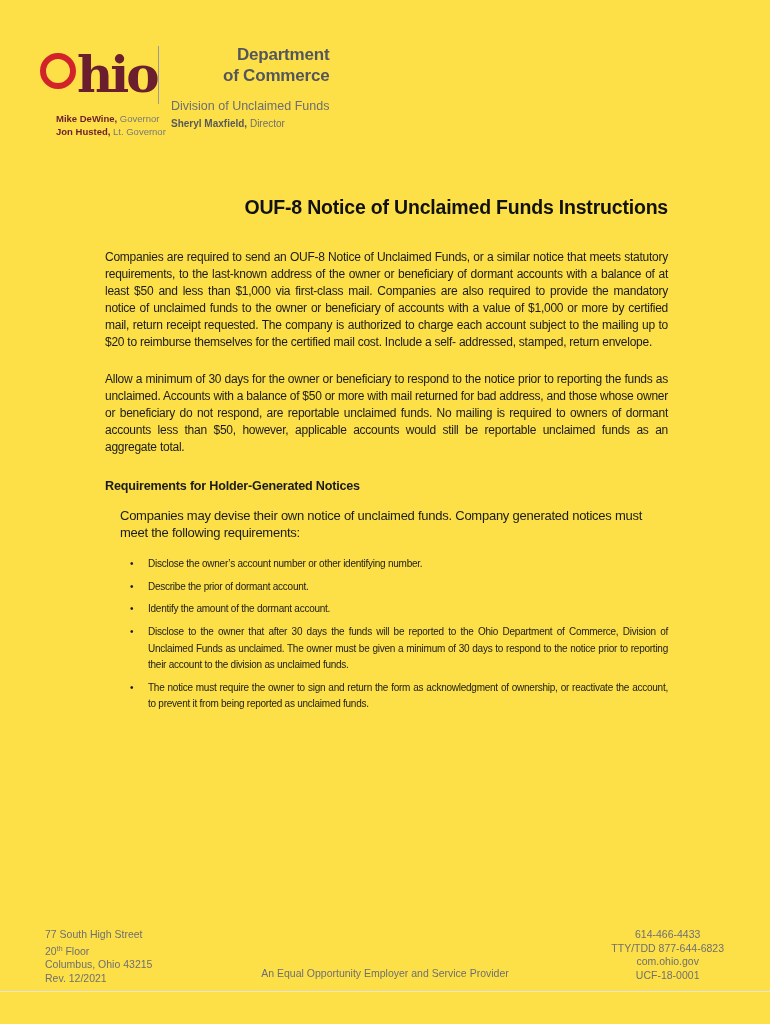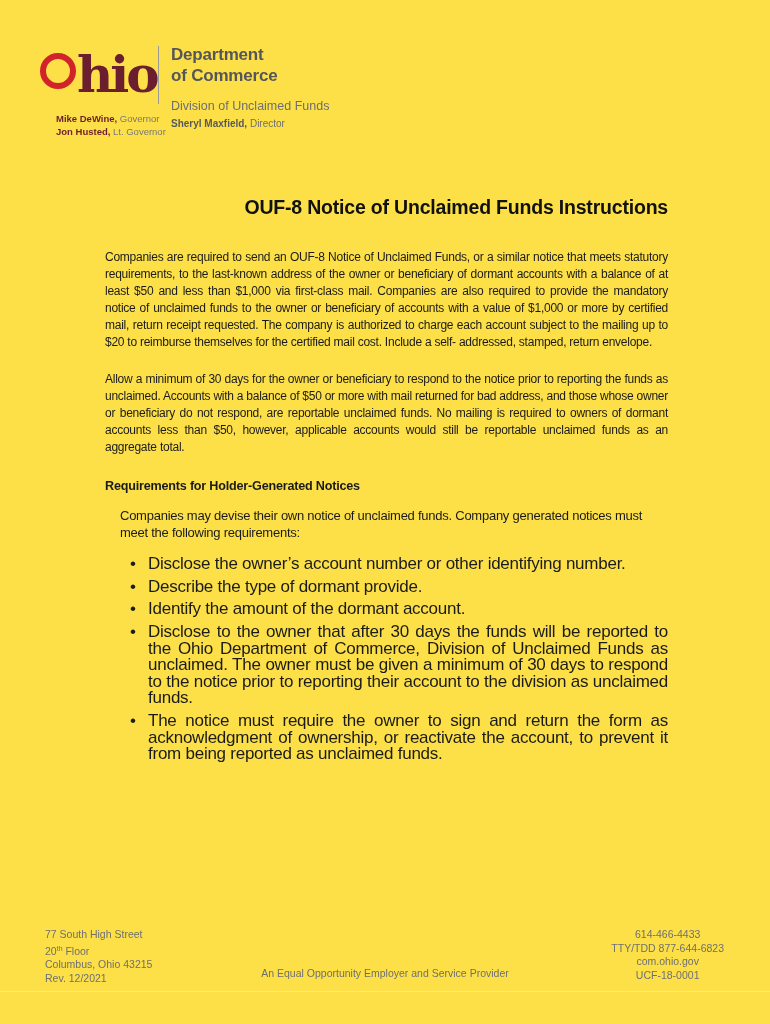--- a/index.html
+++ b/index.html
@@ -16,21 +16,21 @@
     width:24px;height:24px;border:6px solid var(--logo-red,#d2232a);
     border-radius:50%;margin:0 1px 7px 0;flex:0 0 auto;
   }
   .ohio-hio{
     font-family:"DejaVu Serif", serif;font-weight:bold;font-size:50px;
     line-height:0.84;color:var(--logo-maroon,#6b1e2e);letter-spacing:-3px;
   }
   .governors{margin-top:17px;font-size:9.5px;line-height:12.5px;color:#77787b;white-space:nowrap;}
   .gov-name{font-weight:bold;color:var(--logo-maroon,#6b1e2e);padding-left:16px;}
   .header-divider{width:1px;height:58px;background:#9b9b9b;margin:2px 12px 0 6px;flex:0 0 auto;}
-  .dept{font-size:17px;font-weight:bold;color:#54565b;line-height:21px;letter-spacing:-0.2px;}
+  .dept{font-size:17px;font-weight:bold;color:#54565b;line-height:21px;letter-spacing:-0.2px;text-align:right;}
   .division{margin-top:13px;font-size:12.5px;color:#6d6e71;}
   .director{margin-top:5px;font-size:10px;color:#6d6e71;}
   .director-name{font-weight:bold;color:#58595c;}
 
   
   .content{position:absolute;left:105px;top:196px;width:563px;}
   .doc-title{
     text-align:right;font-size:19.5px;font-weight:bold;margin:0 0 30px 0;
     letter-spacing:-0.2px;color:#111;
   }
@@ -38,21 +38,21 @@
     margin:0 0 20px 0;font-size:12px;line-height:17px;
     text-align:justify;letter-spacing:-0.25px;
   }
   .section-heading{
     font-size:12.6px;font-weight:bold;margin:23px 0 1px 0;letter-spacing:-0.2px;
   }
   .intro{margin:15px;font-size:13px;line-height:16.6px;letter-spacing:-0.25px;}
   ul.bullets{list-style:none;margin:6px 0 0 0;padding:0;}
   ul.bullets li{
     position:relative;padding-left:43px;margin-bottom:6px;
-    font-size:17px;line-height:16.6px;text-align:justify;letter-spacing:-0.25px;
+    font-size:10px;line-height:16.6px;text-align:justify;letter-spacing:-0.25px;
   }
   ul.bullets li::before{content:"\2022";position:absolute;left:25px;top:0;}
 
   
   .footer-left{position:absolute;left:45px;top:928px;font-size:10.5px;line-height:13.5px;color:#6e6f72;}
   .footer-right{position:absolute;right:46px;top:928px;text-align:center;font-size:10.5px;line-height:13.5px;color:#6e6f72;}
   .footer-center{position:absolute;left:0;top:967px;width:770px;text-align:center;font-size:10.5px;color:#6e6f72;}
   .sup{font-size:7px;vertical-align:4px;}
   .page-rule{position:absolute;left:0;top:991px;width:770px;height:1px;background:#e4e4e4;}
 </style>
@@ -88,21 +88,21 @@
 
     <p class="para">Companies are required to send an OUF-8 Notice of Unclaimed Funds, or a similar notice that meets statutory requirements, to the last-known address of the owner or beneficiary of dormant accounts with a balance of at least $50 and less than $1,000 via first-class mail. Companies are also required to provide the mandatory notice of unclaimed funds to the owner or beneficiary of accounts with a value of $1,000 or more by certified mail, return receipt requested. The company is authorized to charge each account subject to the mailing up to $20 to reimburse themselves for the certified mail cost. Include a self- addressed, stamped, return envelope.</p>
 
     <p class="para">Allow a minimum of 30 days for the owner or beneficiary to respond to the notice prior to reporting the funds as unclaimed. Accounts with a balance of $50 or more with mail returned for bad address, and those whose owner or beneficiary do not respond, are reportable unclaimed funds. No mailing is required to owners of dormant accounts less than $50, however, applicable accounts would still be reportable unclaimed funds as an aggregate total.</p>
 
     <h3 class="section-heading">Requirements for Holder-Generated Notices</h3>
     <p class="intro">Companies may devise their own notice of unclaimed funds. Company generated notices must meet the following requirements:</p>
 
     <ul class="bullets">
       <li>Disclose the owner’s account number or other identifying number.</li>
-      <li>Describe the type of dormant provide.</li>
+      <li>Describe the prior of dormant account.</li>
       <li>Identify the amount of the dormant account.</li>
       <li>Disclose to the owner that after 30 days the funds will be reported to the Ohio Department of Commerce, Division of Unclaimed Funds as unclaimed. The owner must be given a minimum of 30 days to respond to the notice prior to reporting their account to the division as unclaimed funds.</li>
       <li>The notice must require the owner to sign and return the form as acknowledgment of ownership, or reactivate the account, to prevent it from being reported as unclaimed funds.</li>
     </ul>
   </div>
 
   <div class="footer-left">
     <div>77 South High Street</div>
     <div><span>20</span><span class="sup">th</span><span> Floor</span></div>
     <div>Columbus, Ohio 43215</div>

